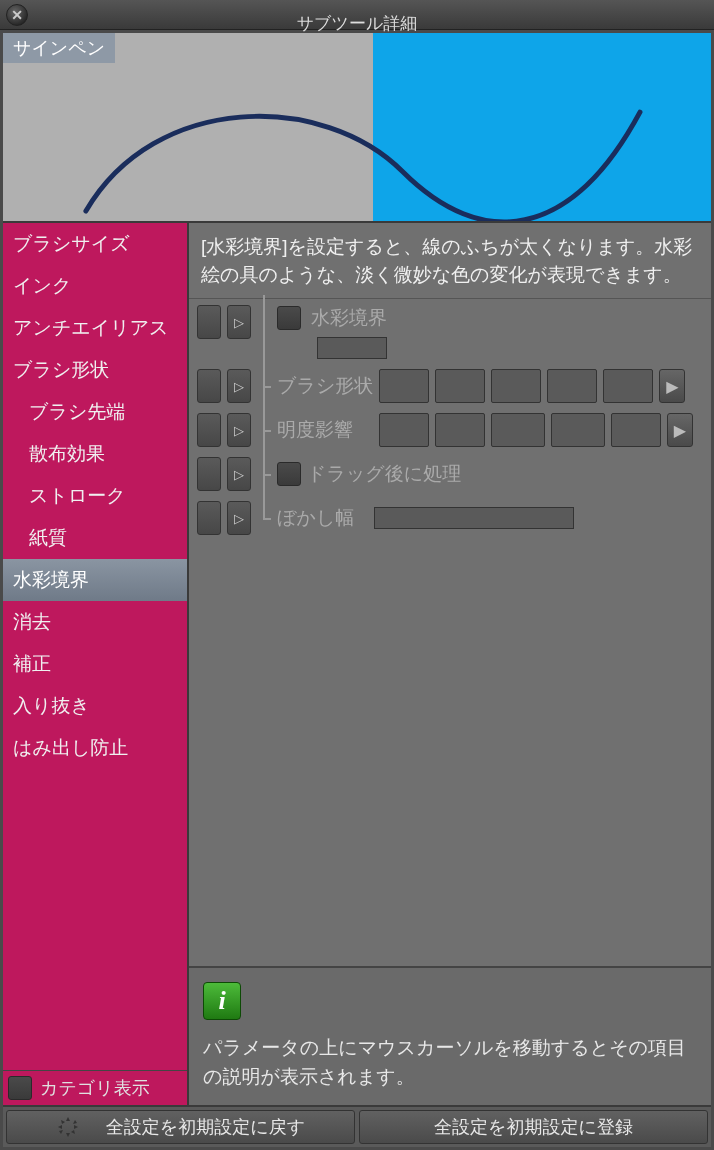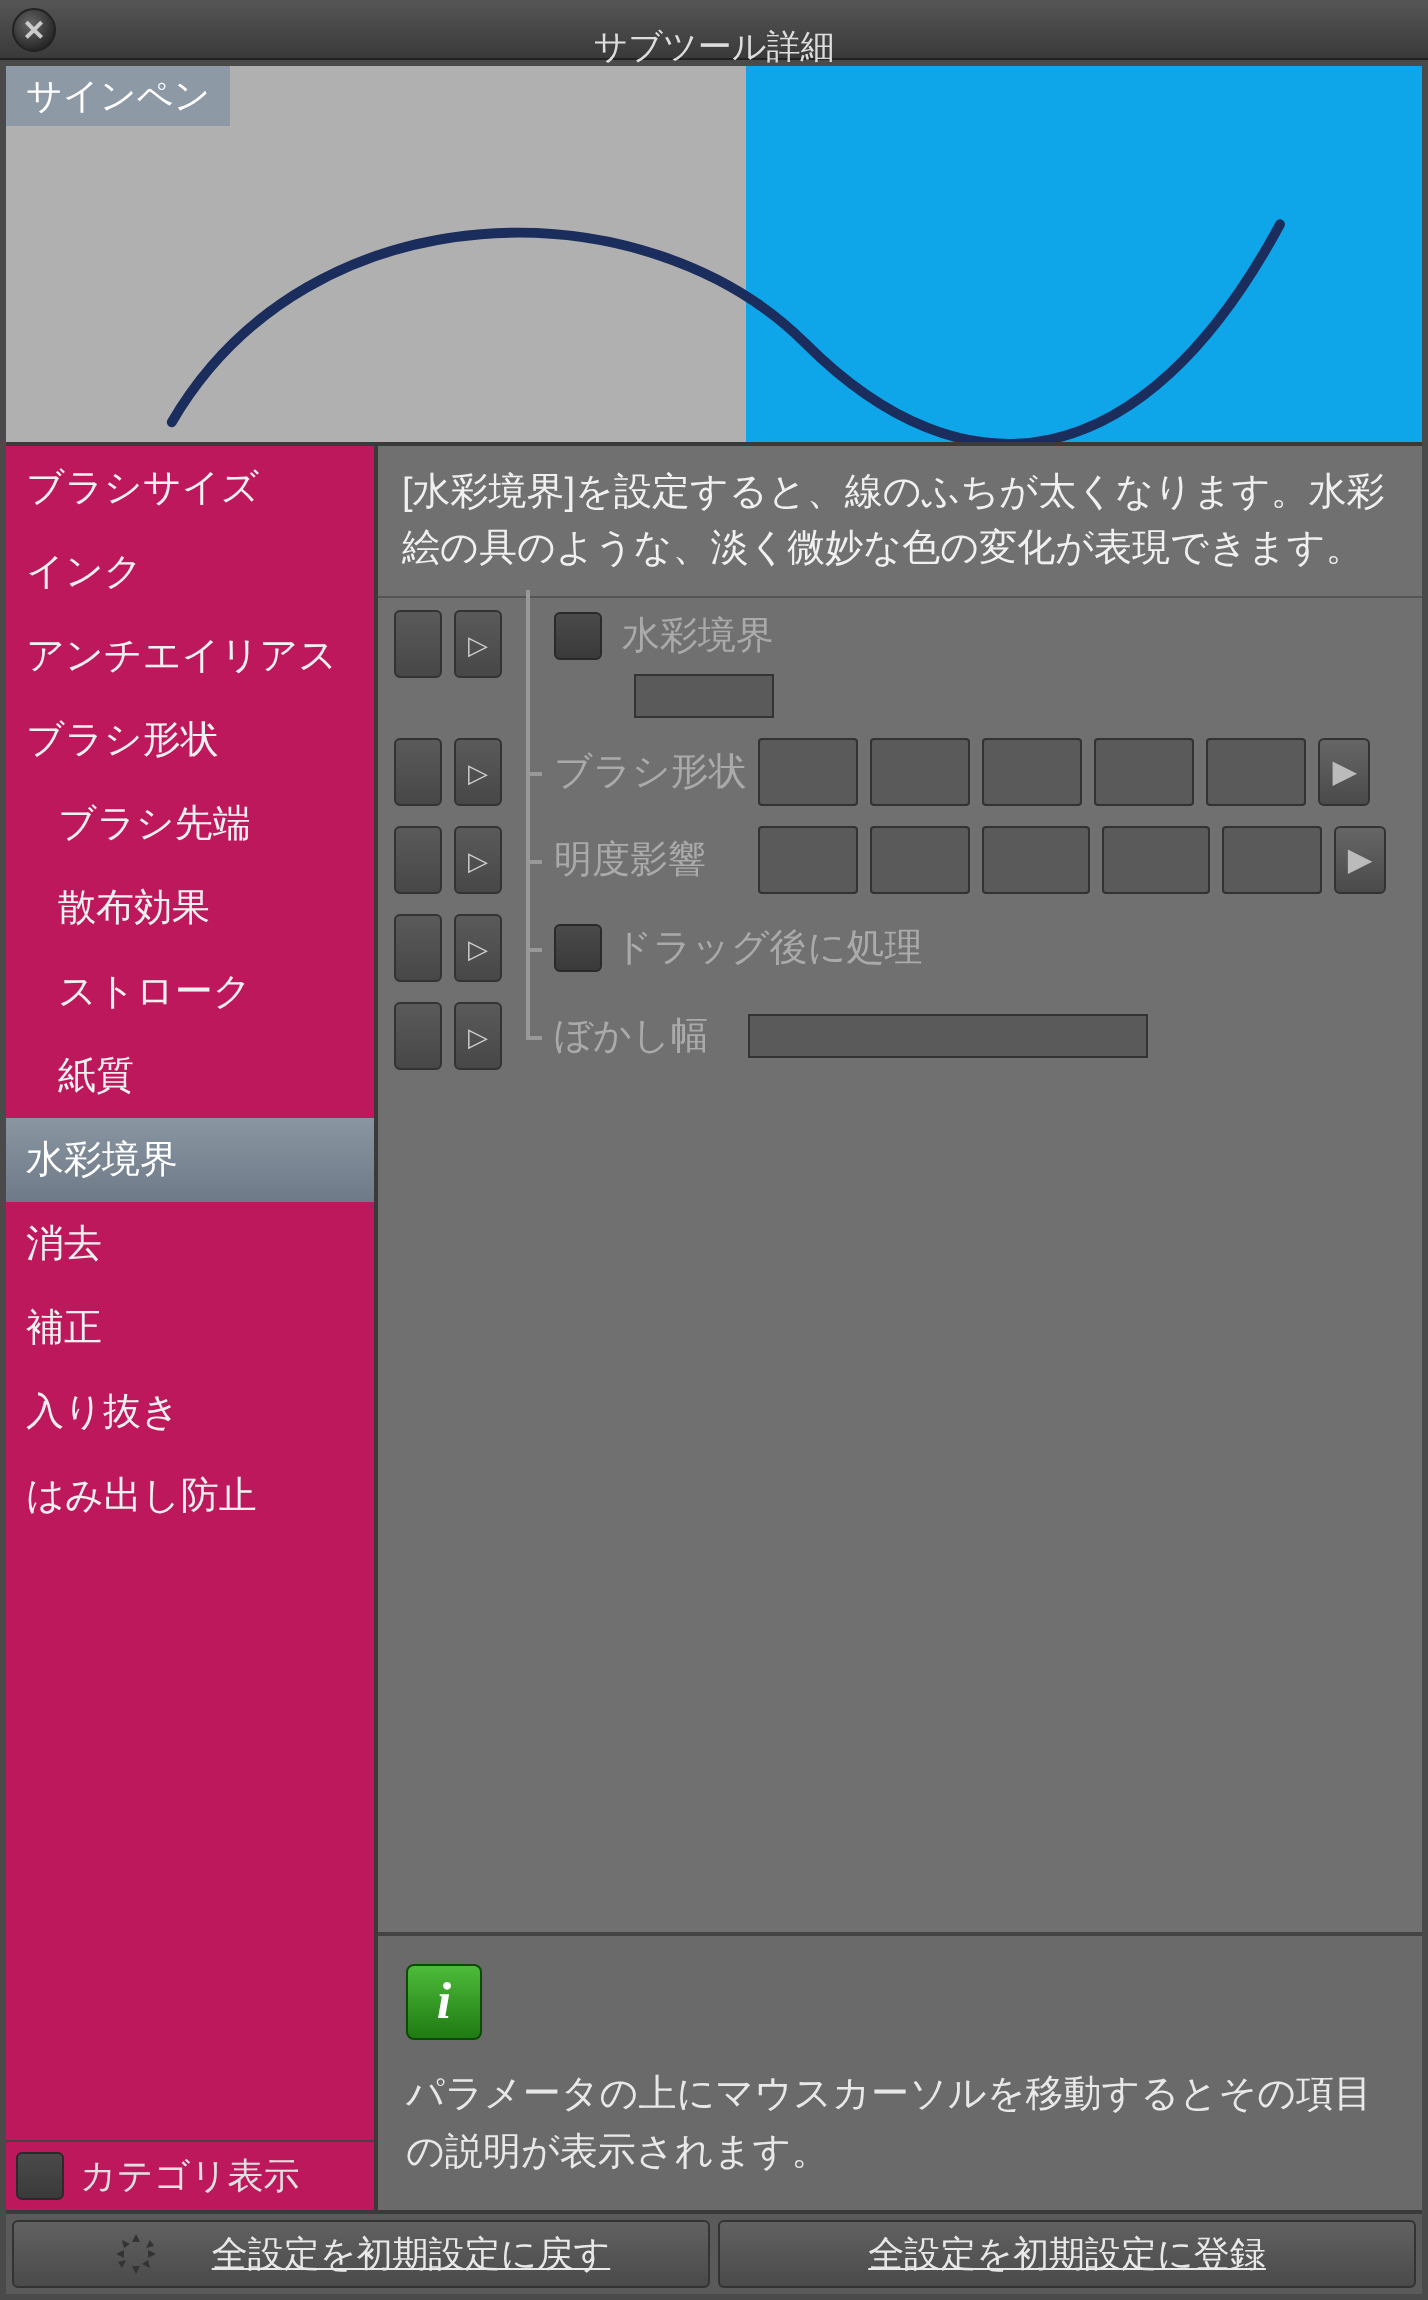--- a/index.html
+++ b/index.html
@@ -260,21 +260,20 @@
     background: linear-gradient(to bottom, #616161, #4a4a4a);
     border: 1px solid #333;
     border-radius: 3px;
     display: flex;
     align-items: center;
     justify-content: center;
     gap: 26px;
     cursor: pointer;
     color: #e8e8e8;
     font-size: 18px;
-    text-decoration: underline;
   }
   .spinner-icon {
     width: 24px; height: 24px;
     position: relative;
   }
   .spinner-icon svg { width: 100%; height: 100%; }
   .param-right { display: flex; flex-direction: column; gap: 6px; }
   .param-right-top { display: flex; align-items: center; gap: 10px; }
 </style>
 </head>

